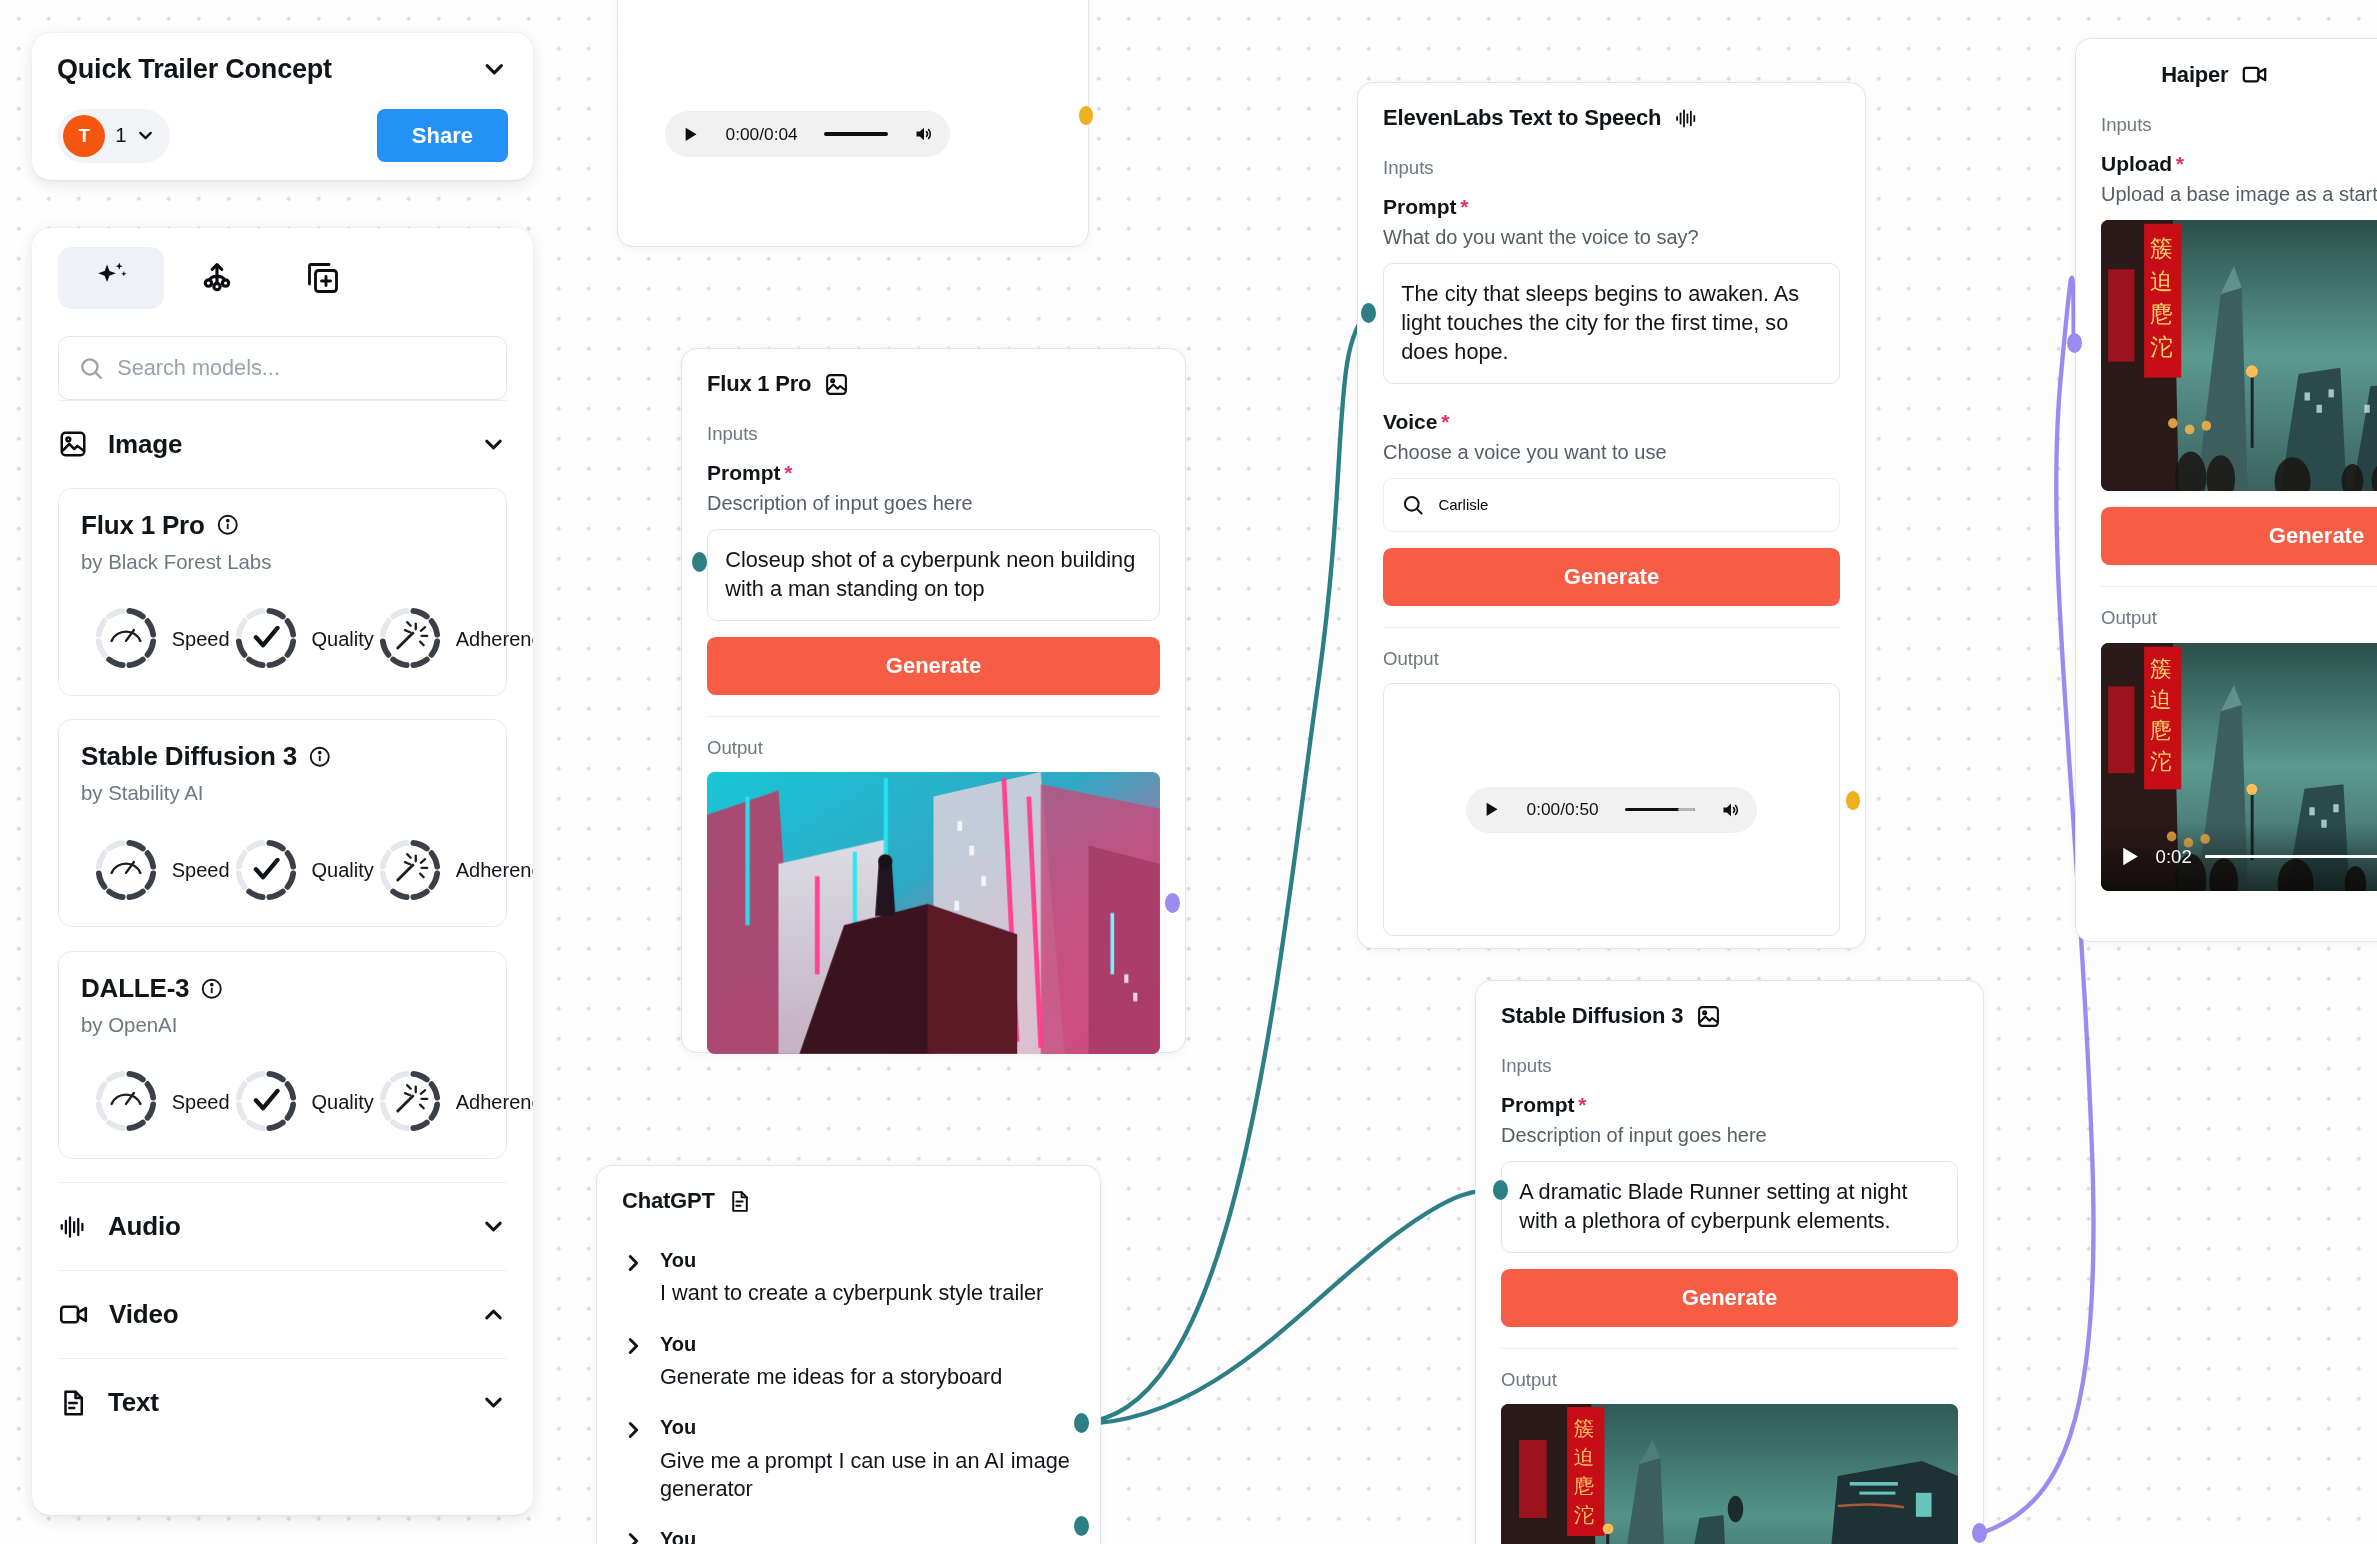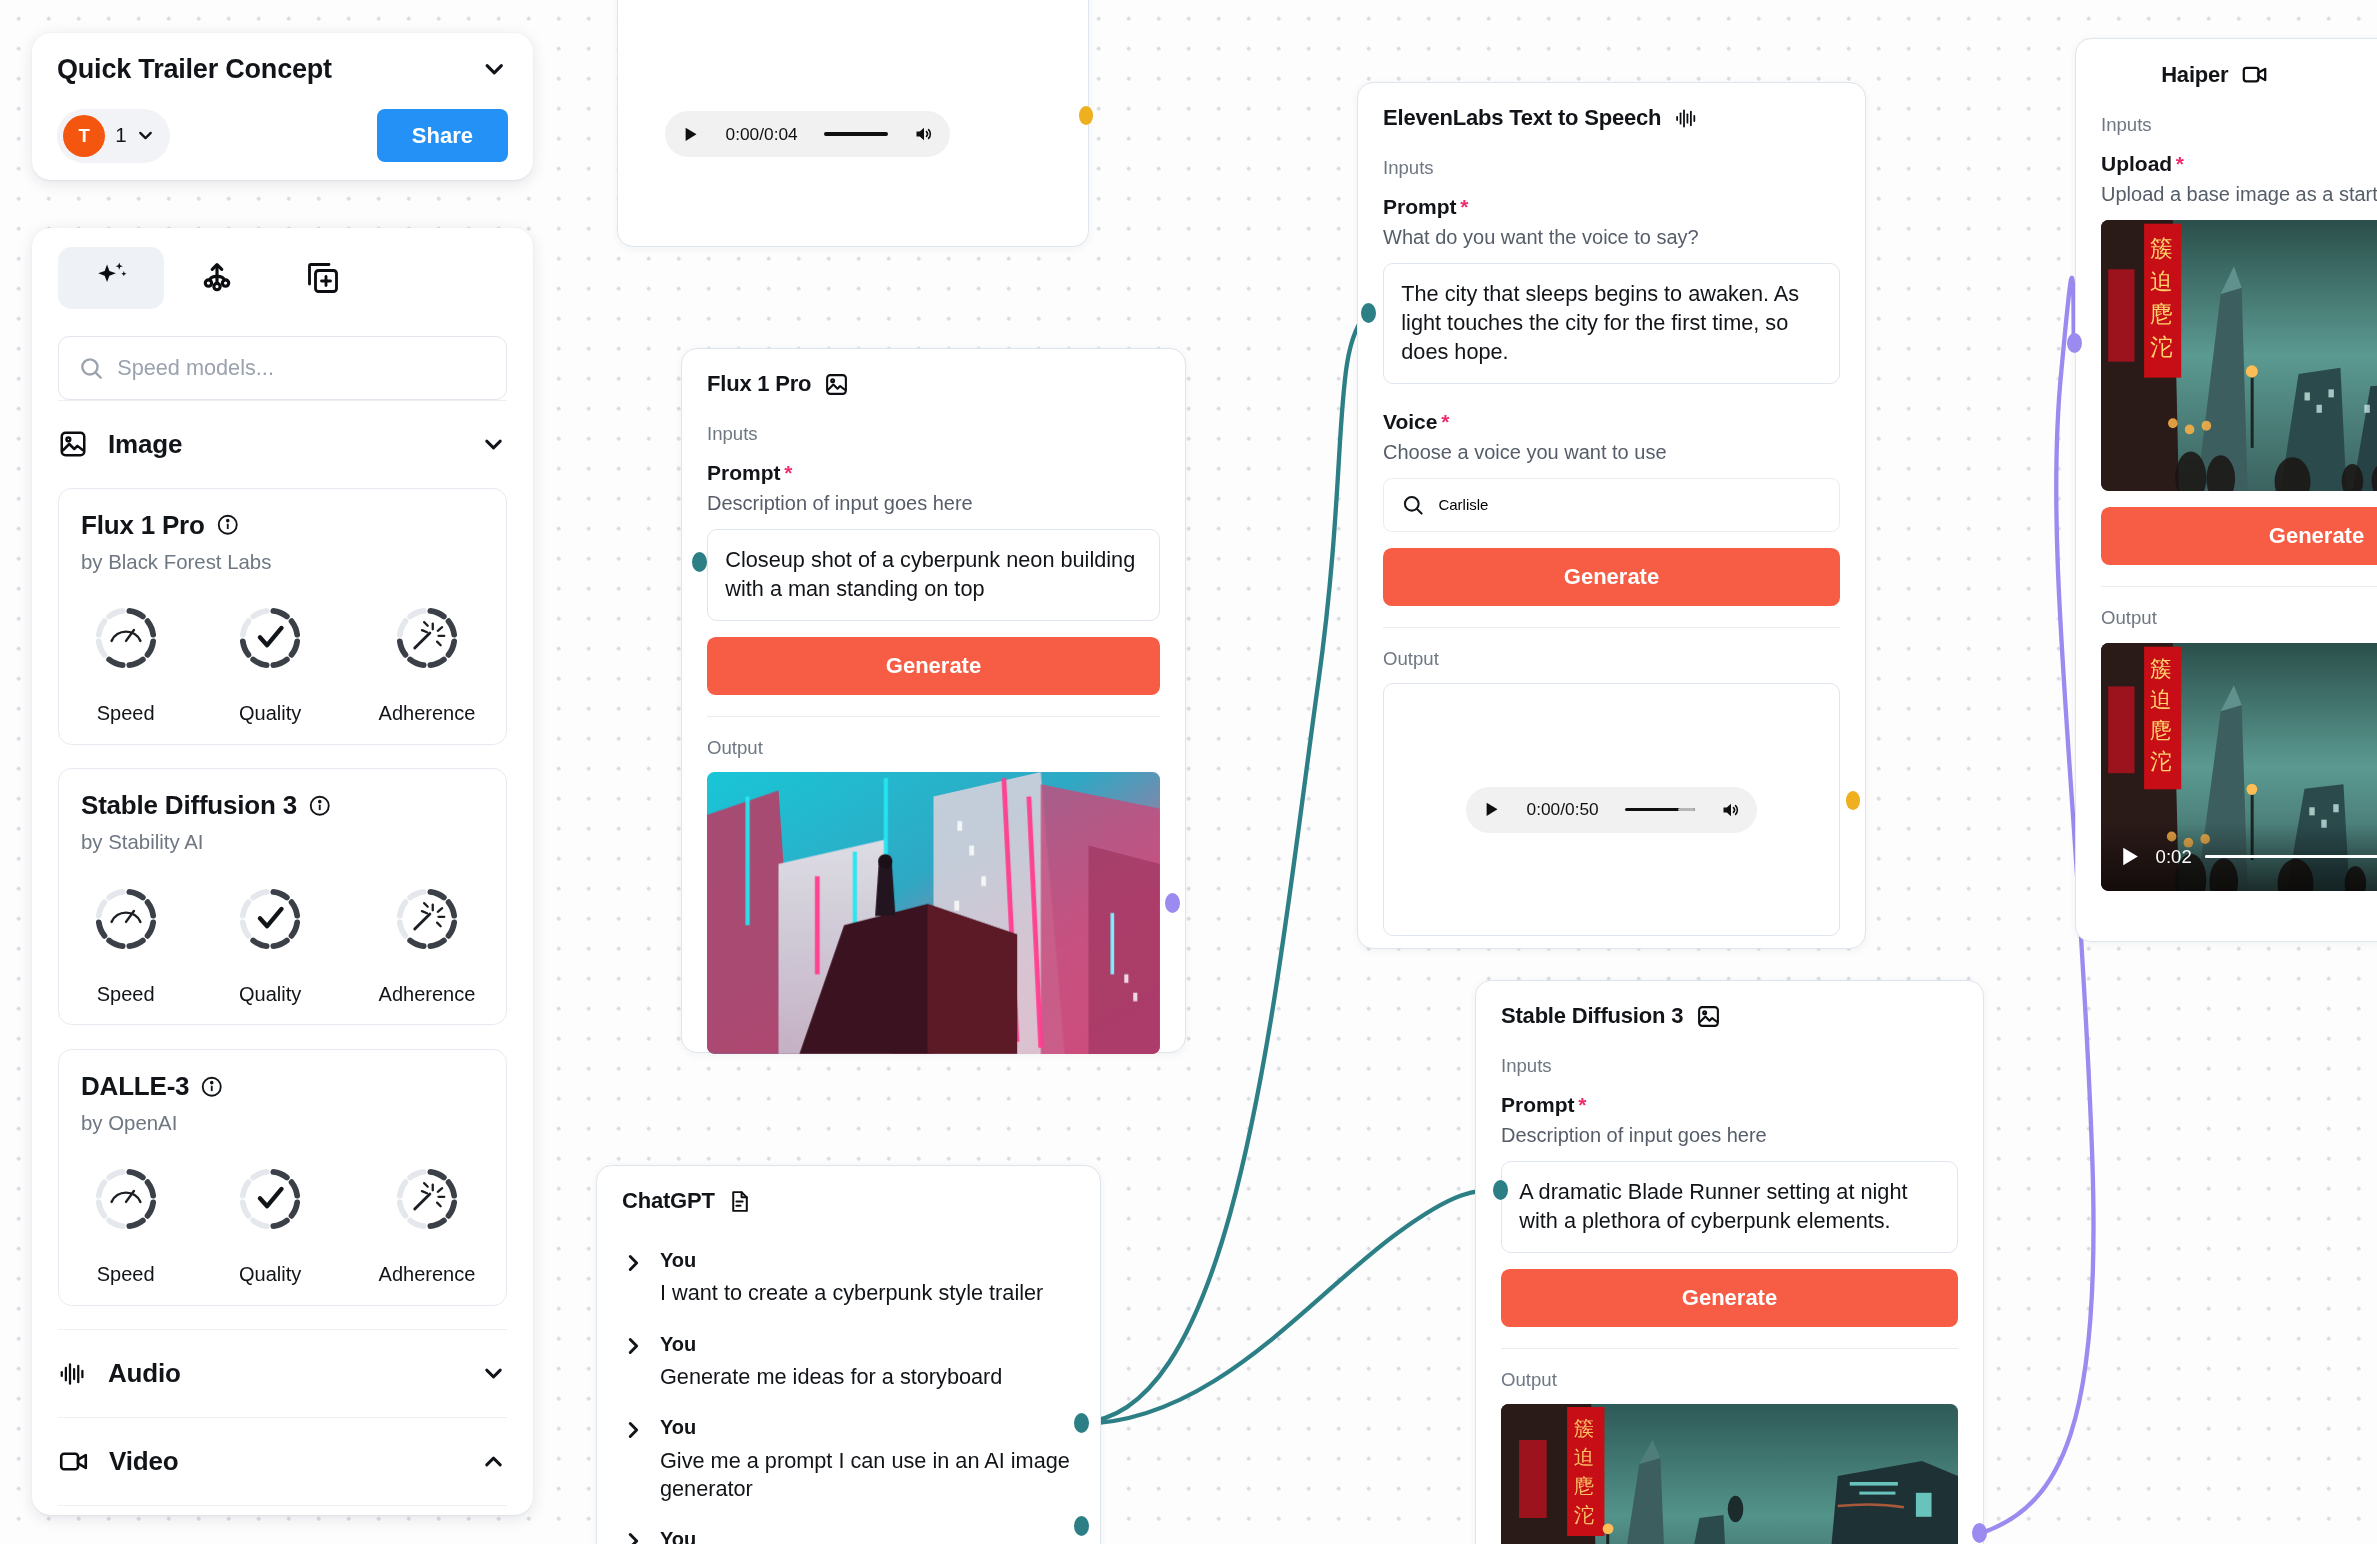--- a/index.html
+++ b/index.html
@@ -75,21 +75,21 @@
   .cat-label { font-size: 26px; font-weight: bold; color: #111418; letter-spacing: -0.2px; }
 
   .model-card {
     border: 1.5px solid #e6eaf0; border-radius: 13.6px;
     padding: 21px 22px 18.6px 22px; margin-bottom: 23.5px;
   }
   .mc-title-row { display: flex; align-items: center; gap: 11px; }
   .mc-title { font-size: 26px; font-weight: bold; color: #111418; letter-spacing: -0.2px; }
   .mc-by { font-size: 20.4px; color: #6e7782; margin-top: 10px; }
   .gauges { display: flex; justify-content: space-between; margin-top: 28.5px; padding: 0 8.7px; }
-  .gauge { display: flex; flex-direction: column; align-items: center; gap: 26px; }
+  .gauge { display: flex; flex-direction: row; align-items: center; gap: 10px; }
   .gauge-label { font-size: 20px; color: #111418; }
 
   
   .node {
     position: absolute; background: #ffffff;
     border: 1.5px solid #dfe5ed; border-radius: 16px;
     box-shadow: 0 1.9px 8.7px rgba(20,30,55,0.05);
     z-index: 20; padding: 22px 25px;
   }
   .node-title-row { display: flex; align-items: center; justify-content: flex-start; gap: 12.4px; }
@@ -211,21 +211,21 @@
           <line x1="11" y1="14" x2="17" y2="14"></line>
       </svg>
     </div>
   </div>
 
   <div class="search-wrap">
     <svg width="26" height="26" viewBox="0 0 24 24" fill="none" stroke="#9aa2ad" stroke-width="2.2" stroke-linecap="round">
         <circle cx="11" cy="11" r="7"></circle>
         <line x1="16.2" y1="16.2" x2="21" y2="21"></line>
       </svg>
-    <div class="search-ph">Speed models...</div>
+    <div class="search-ph">Search models...</div>
   </div>
 
   <div class="cat-row">
     <div class="cat-left">
       <svg width="30" height="30" viewBox="0 0 24 24" fill="none" stroke="#0b0d10" stroke-width="2" stroke-linecap="round" stroke-linejoin="round">
           <rect x="3" y="3" width="18" height="18" rx="3"></rect>
           <circle cx="8.3" cy="8.3" r="1.5"></circle>
           <path d="M4 17l5-5 4 4 2.5-2.5L20 17"></path>
         </svg>
       <div class="cat-label">Image</div>

